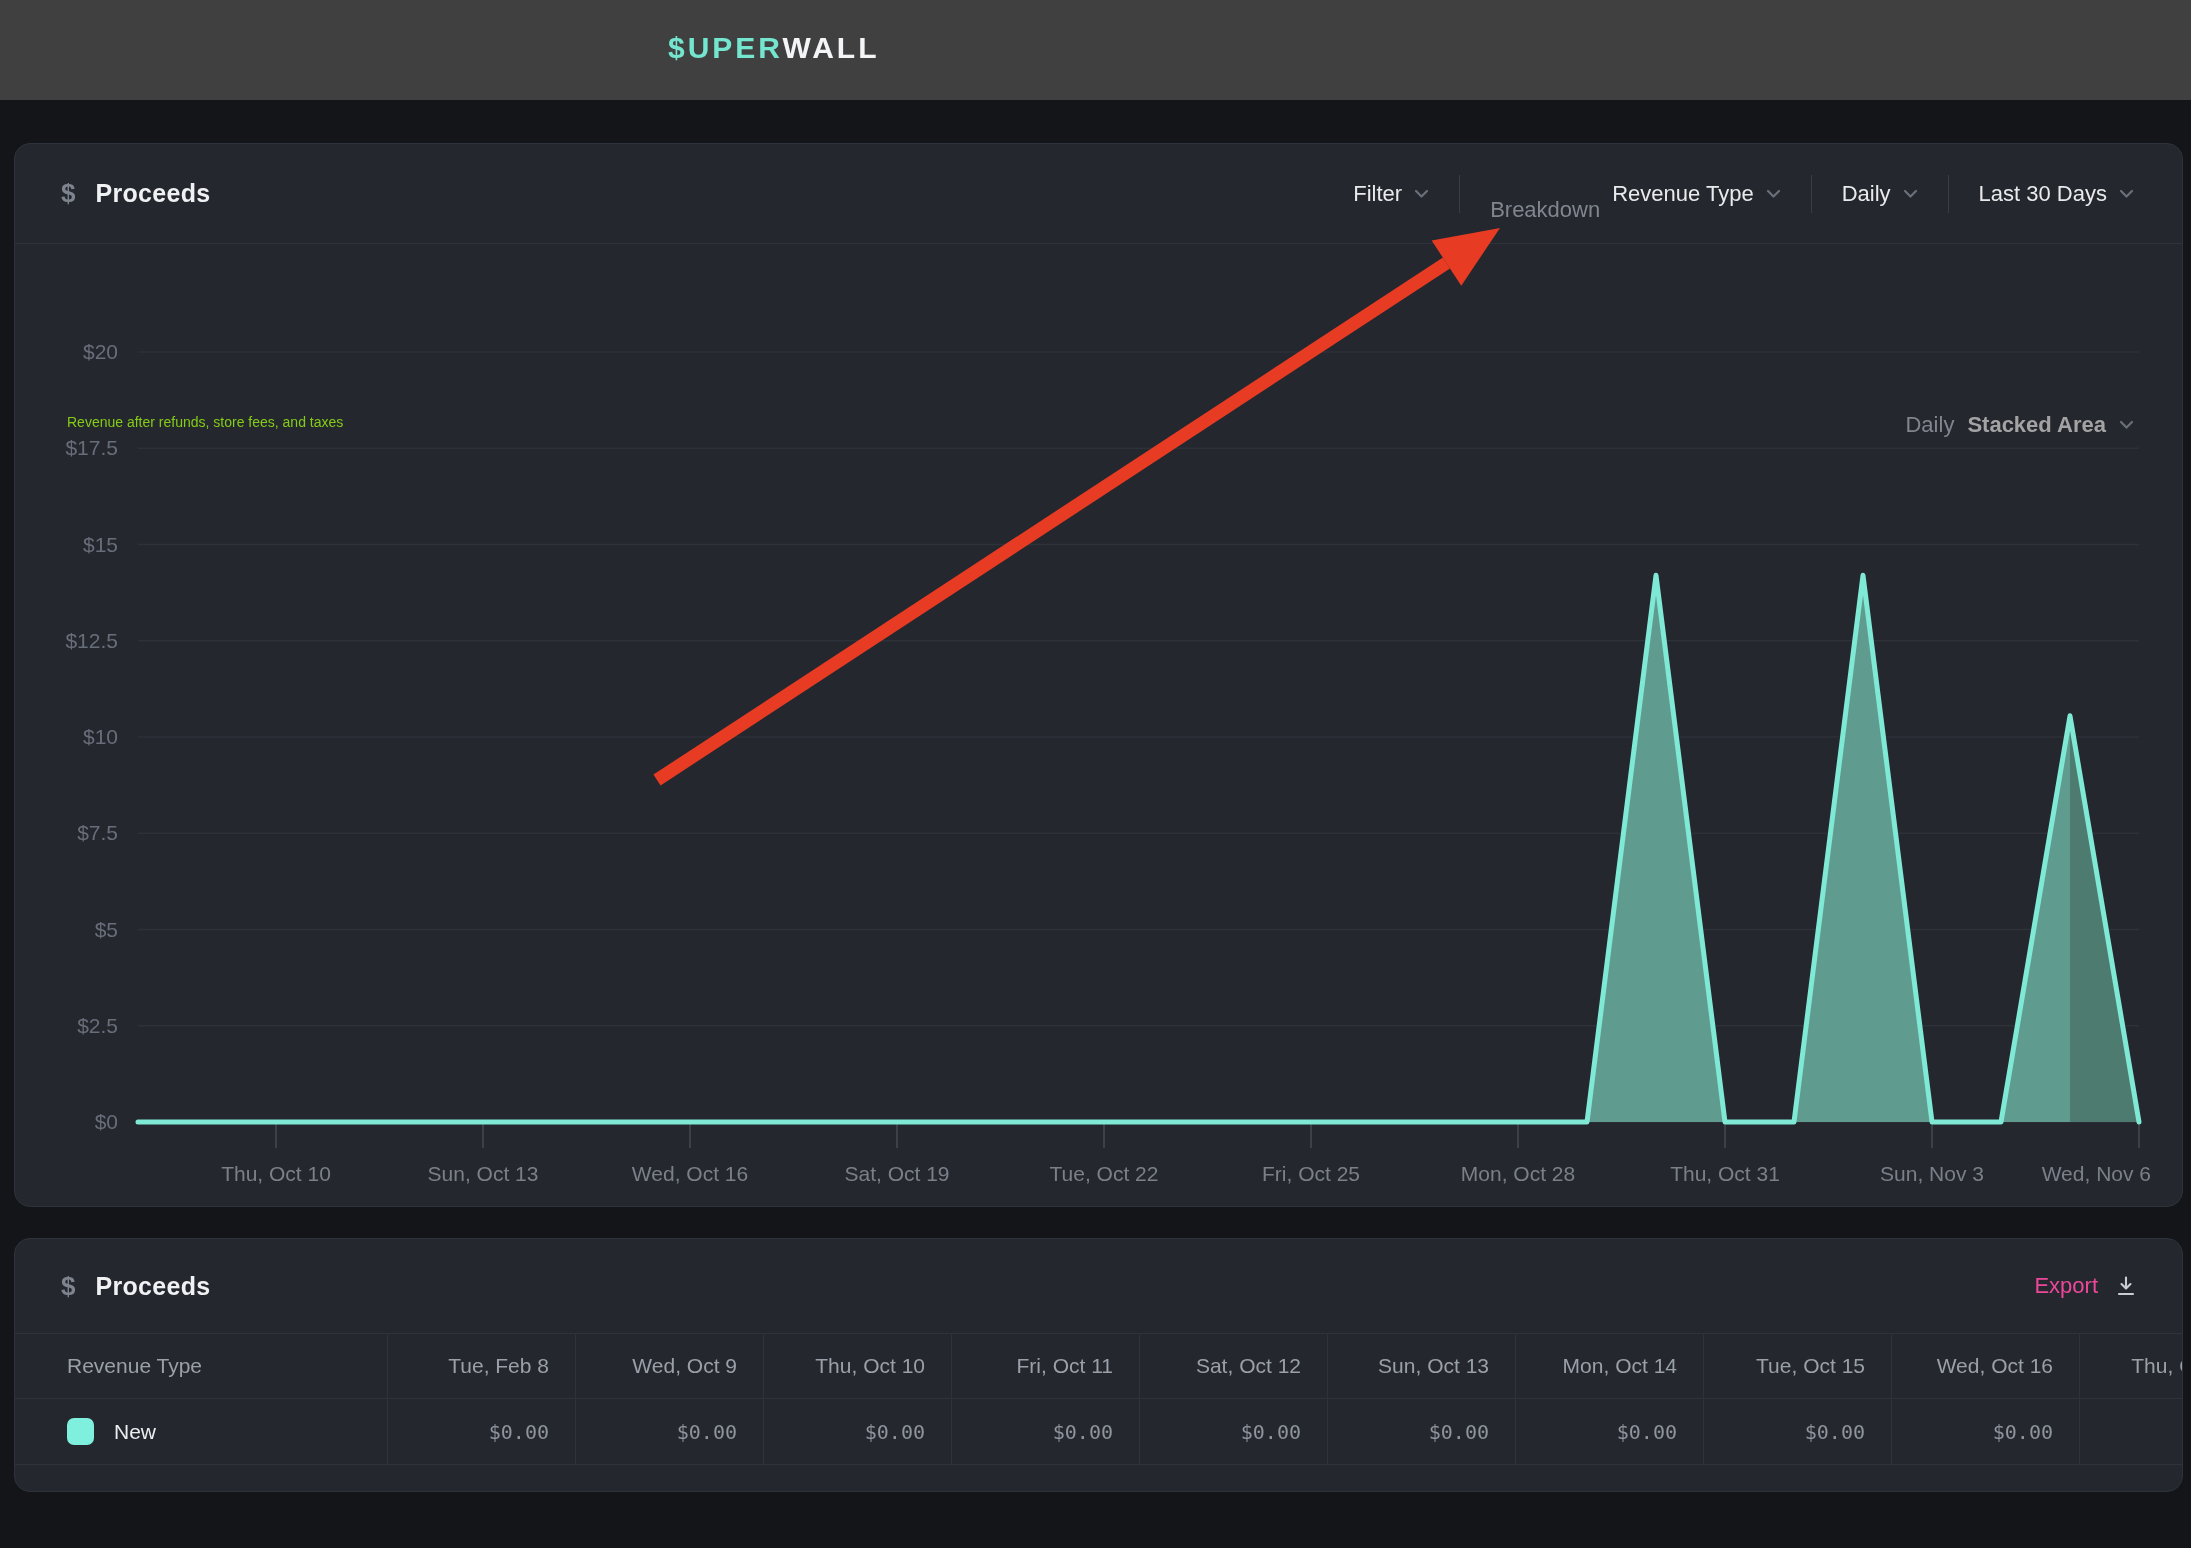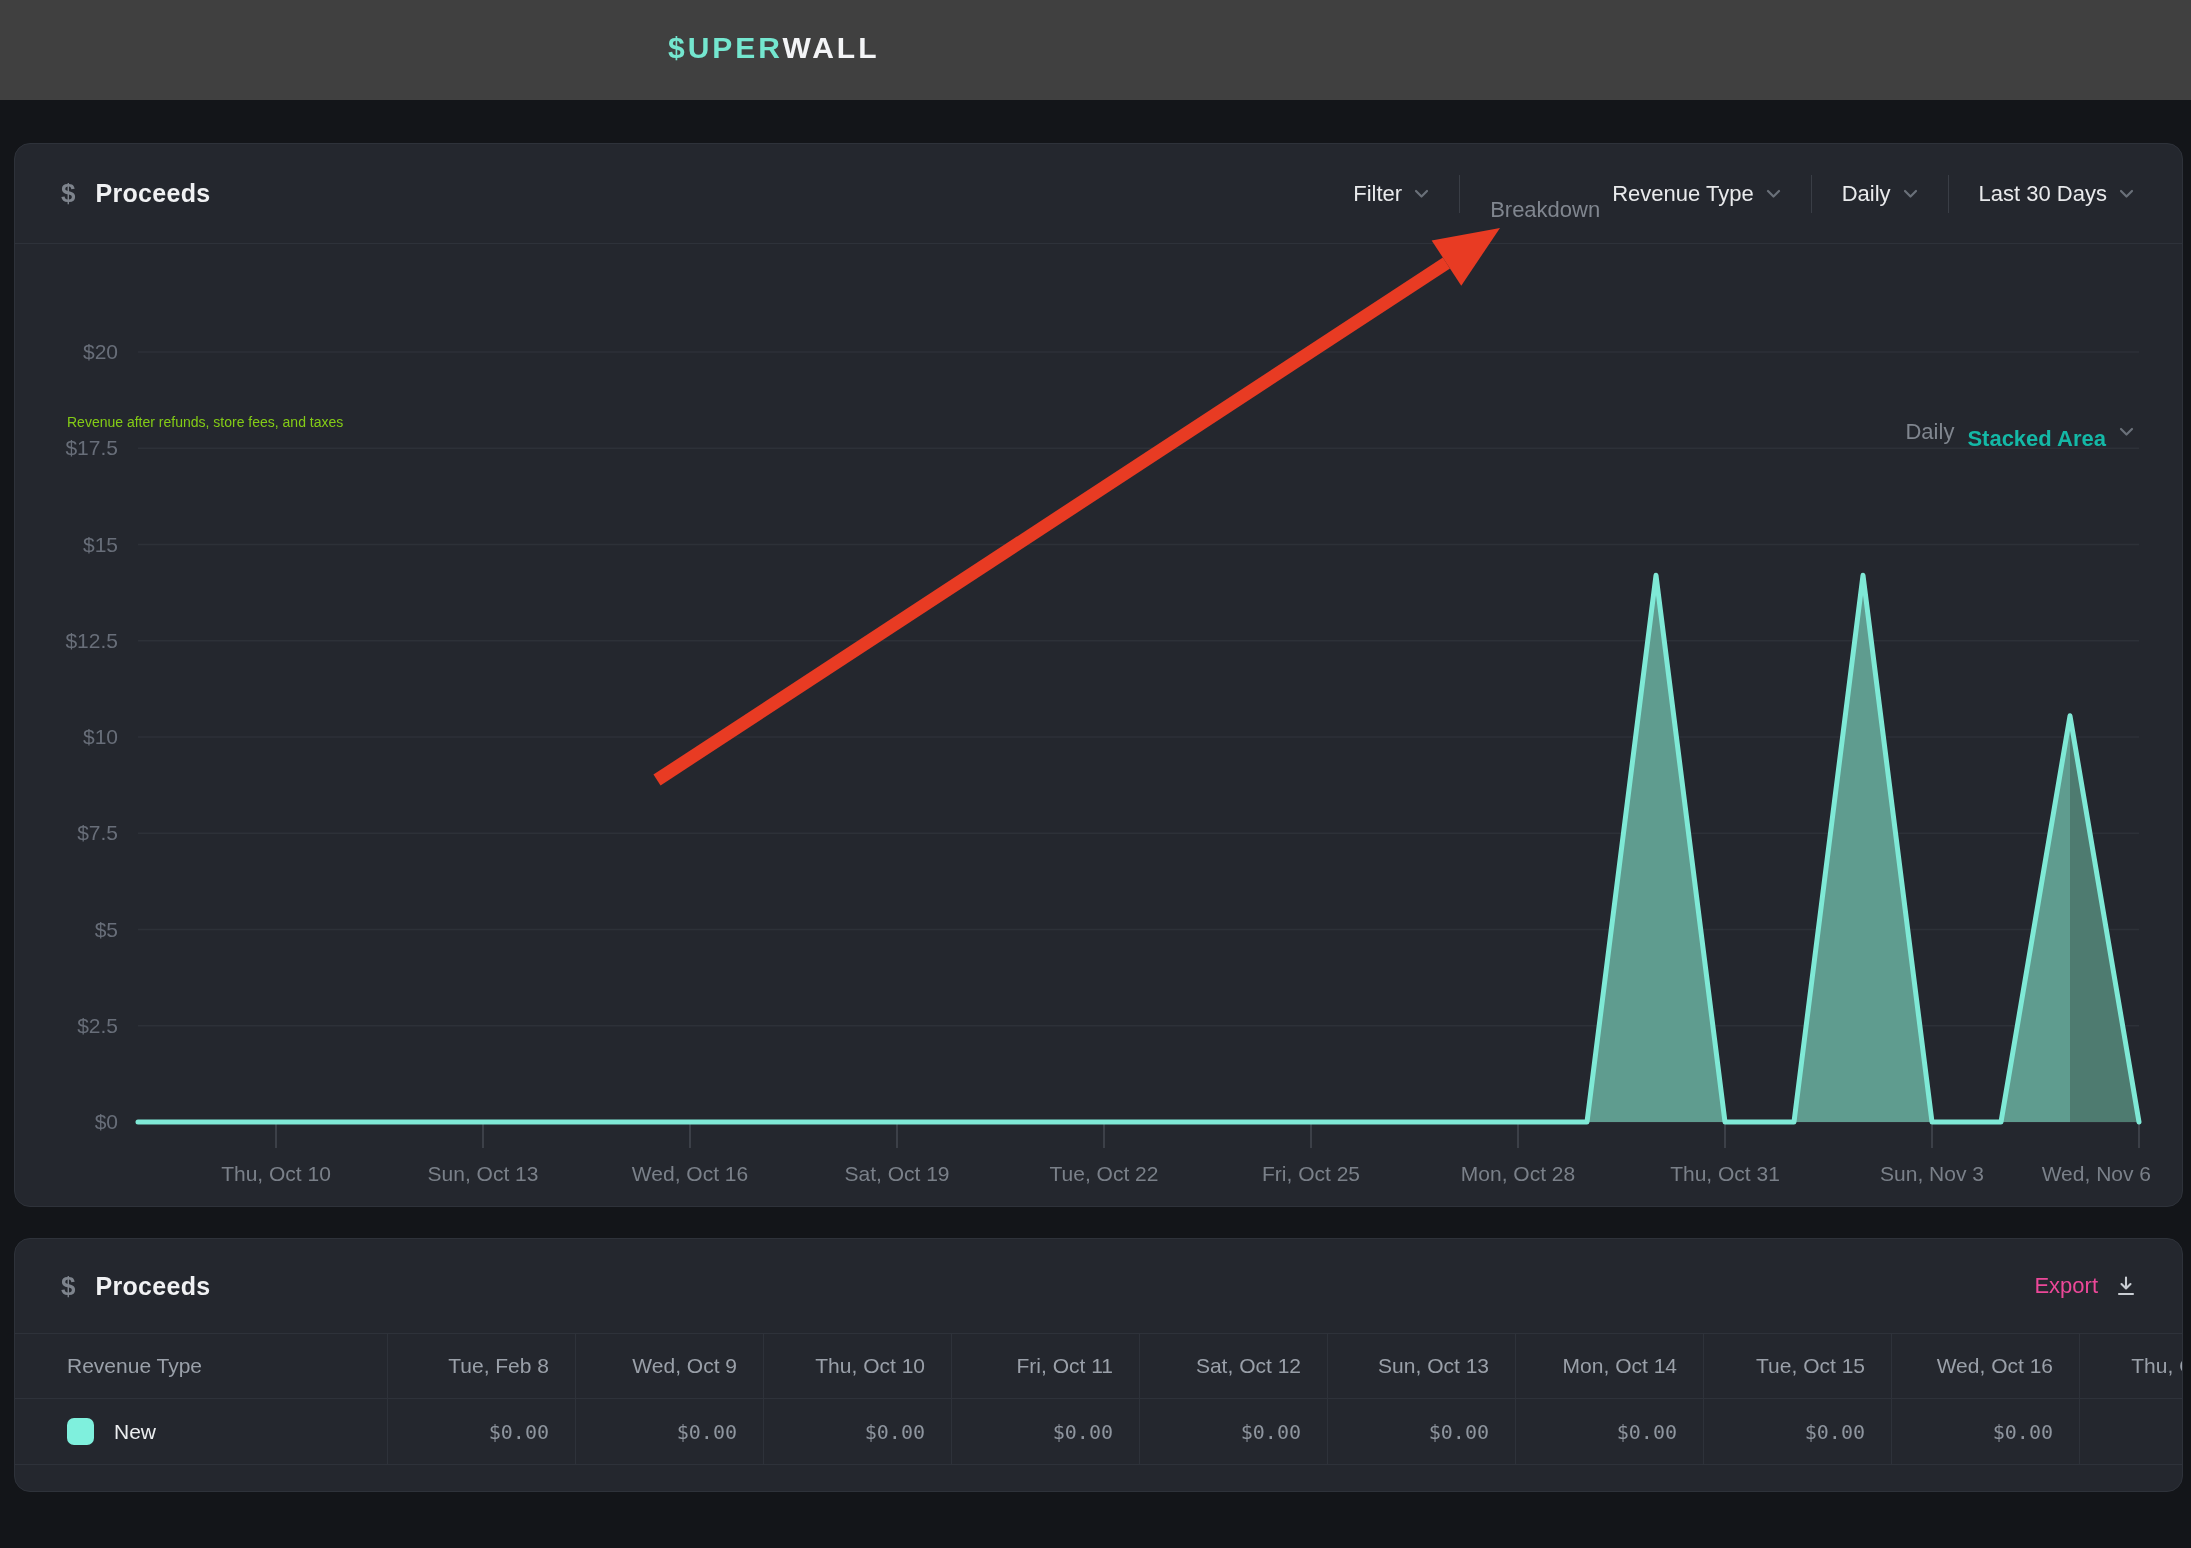--- a/index.html
+++ b/index.html
@@ -24,21 +24,21 @@
   .ctrl { display:flex; align-items:center; gap:12px; font-size:22px; color:#e9eaec; cursor:pointer; }
   .ctrl-label { color:#80868f;margin-top:31px; }
   .vdiv { width:1px; height:38px; background:#3a3e46; margin:0 30px; }
   .chev { display:block; }
 
   .sub-row { position:absolute; left:0; right:0; top:258px; height:60px; }
   .subtitle { position:absolute; left:52px; top:12px; font-size:14px; color:#84cc16; }
   #chart-type { position:absolute; right:48px; top:10px; display:flex; align-items:center; gap:13px;
                 font-size:22px; cursor:pointer; }
   #chart-type .lab { color:#80868f; }
-  #chart-type .val { color:#14b8a6; font-weight:bold;margin-top:14px; }
+  #chart-type .val { color:#a3a3a3; font-weight:bold; }
 
   #chart-svg { position:absolute; left:0; top:0; width:2191px; height:1548px; pointer-events:none; z-index:5; }
   svg text { font-family:"Liberation Sans",sans-serif; }
 
   #export-btn { position:absolute; right:44px; top:0; height:94px; display:flex; align-items:center; gap:16px;
                 font-size:22px; color:#ec4899; cursor:pointer; }
 
   #table-grid { position:absolute; left:0; top:94px; display:grid;
                 grid-template-columns:372px repeat(10,188px); width:2252px; }
   .tcell { display:flex; align-items:center; }

